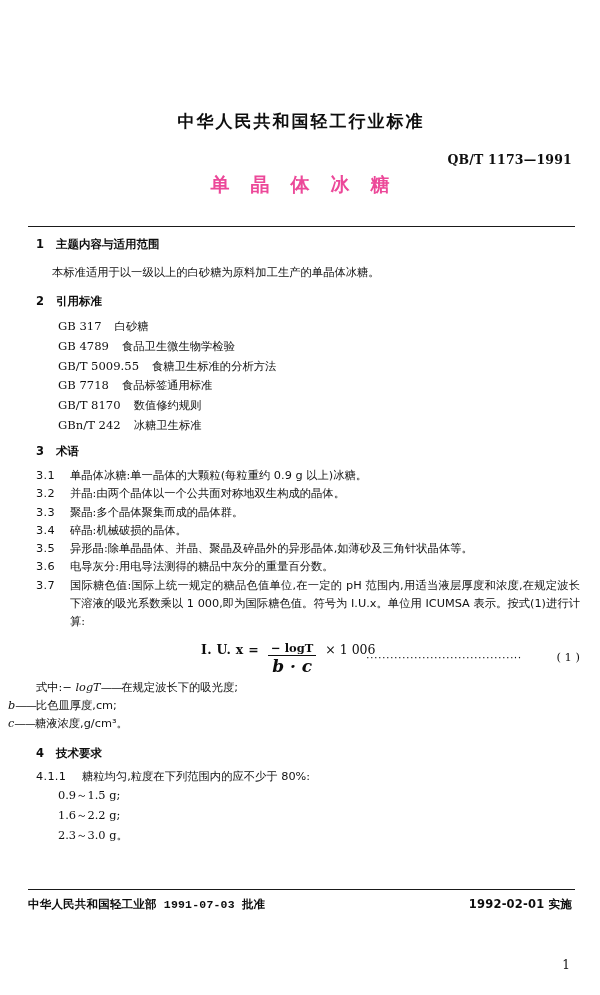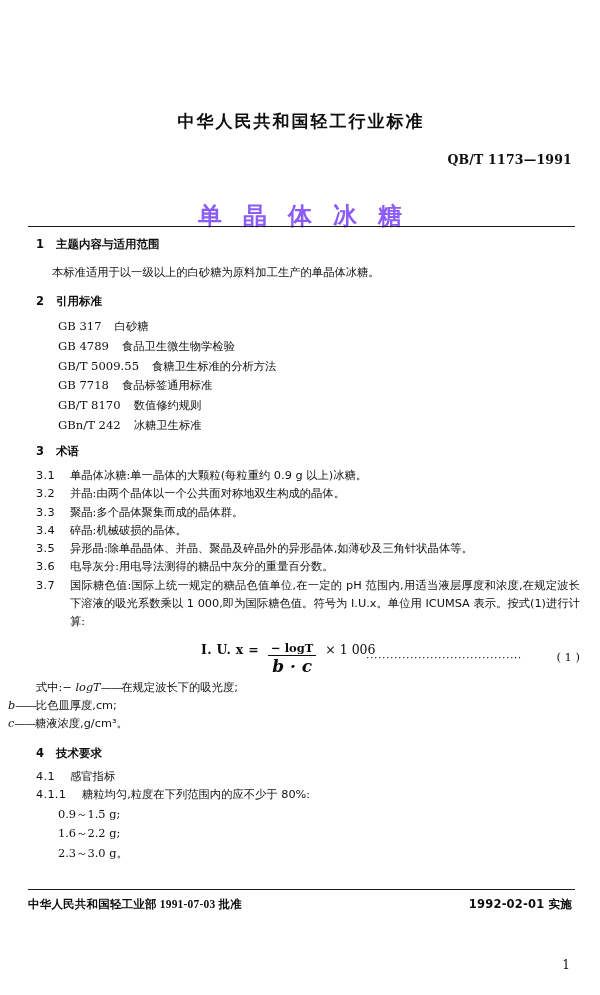--- a/index.html
+++ b/index.html
@@ -54,25 +54,24 @@
     white-space: nowrap;
   }
   .doc-title {
     position: absolute;
     left: 0;
     top: 172px;
     width: 600px;
     text-align: center;
     font-family: "DejaVu Sans", "Liberation Sans", sans-serif;
     font-weight: bold;
-    font-size: 24px;
+    font-size: 19px;
     letter-spacing: 21px;
     text-indent: 21px;
-    color: #8b5cf6;
-    margin-top: 28px;
+    color: #ec4899;
   }
   .rule-top {
     position: absolute;
     left: 28px;
     top: 226px;
     width: 547px;
     height: 0;
     border-top: 1.6px solid #1a1a1a;
   }
 
@@ -237,21 +236,21 @@
     left: 28px;
     top: 889px;
     width: 547px;
     height: 0;
     border-top: 1.4px solid #1a1a1a;
   }
   .footer-left {
     position: absolute;
     left: 28px;
     top: 897px;
-    font-family: Liberation Serif, serif;
+    font-family: Liberation Mono, monospace;
     font-weight: bold;
     font-size: 11.5px;
     color: #0d0d0d;
     letter-spacing: 0.2px;
     white-space: nowrap;
   }
   .footer-right {
     position: absolute;
     right: 28px;
     top: 897px;
@@ -378,24 +377,20 @@
     </div>
 
     <div class="spacer-m"></div>
 
     <div class="clause-h">
       <span class="num">4</span><span>技术要求</span>
     </div>
     <div class="spacer-s"></div>
 
     <div class="sub-item">
-      <span class="sn">4.1</span>
-      <span class="st">感官指标</span>
-    </div>
-    <div class="sub-item">
       <span class="sn" style="min-width:46px">4.1.1</span>
       <span class="st">糖粒均匀,粒度在下列范围内的应不少于 80%:</span>
     </div>
 
     <div class="gval">0.9～1.5 g;</div>
     <div class="gval">1.6～2.2 g;</div>
     <div class="gval">2.3～3.0 g。</div>
 
   </div>
 

